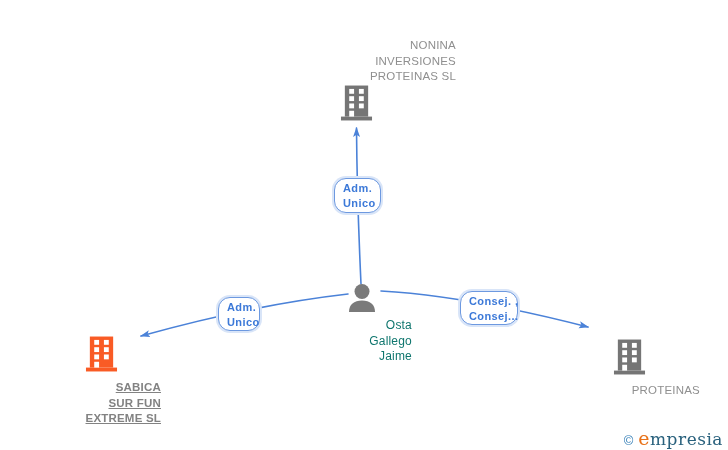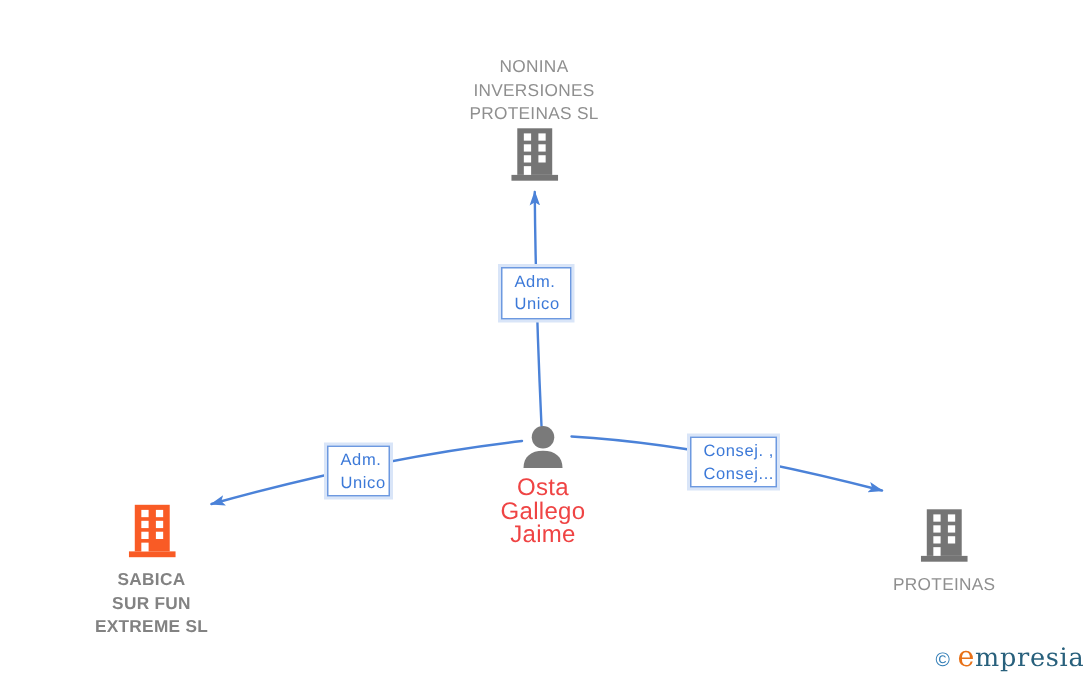--- a/index.html
+++ b/index.html
@@ -3,35 +3,35 @@
 <meta charset="utf-8">
 <style>
   html,body{margin:0;padding:0;background:#fff;}
   .canvas{
     position:relative;width:728px;height:450px;background:#ffffff;overflow:hidden;
     font-family:"Liberation Sans","DejaVu Sans",sans-serif;
   }
   .edges-svg{position:absolute;left:0;top:0;pointer-events:none;}
 
   
-  .node{position:absolute;text-align:center;}
+  .node{position:absolute;text-align:right;}
   .node .icon{display:block;margin:0 auto;}
   .company-name{margin-top:8px;font-size:11.5px;line-height:15.5px;color:#8f8f8f;letter-spacing:.2px;}
-  .company-name.bold{font-weight:bold;color:#828282;}
-  .person-name{margin-top:6px;font-size:16px;line-height:15.5px;color:#ef4444;letter-spacing:.2px;}
+  .company-name.bold{font-weight:bold;color:#828282;text-decoration:underline;}
+  .person-name{margin-top:6px;font-size:12px;line-height:15.5px;color:#0f766e;letter-spacing:.2px;}
 
   .b-gray{fill:#757575;}
   .b-orange{fill:#f95b25;}
   .p-gray{fill:#7a7a7a;}
 
   
   .edge-label{
-    position:absolute;background:#fff;border:1px solid #6d99e0;border-radius:0;
+    position:absolute;background:#fff;border:1px solid #6d99e0;border-radius:12px;
     box-shadow:0 0 0 2px #d9e5f8;color:#3c79d8;font-size:11px;line-height:15px;
-    letter-spacing:.4px;padding:2px 4px 2px 8px;box-sizing:border-box;white-space:nowrap;
+    letter-spacing:.4px;padding:2px 4px 2px 8px;box-sizing:border-box;white-space:nowrap;font-weight:bold;
   }
   .edge-label div{white-space:nowrap;}
   .label-top{left:334px;top:178px;width:47px;height:35px;}
   .label-left{left:218px;top:297px;width:42px;height:34px;}
   .label-right{left:460px;top:291px;width:58px;height:34px;}
 
   
   .watermark{position:absolute;right:5px;top:427px;display:flex;align-items:baseline;gap:5px;}
   .wm-copy{color:#2e7bb5;font-size:13px;}
   .wm-brand{font-family:"DejaVu Serif","Liberation Serif",serif;font-size:17px;color:#28607c;letter-spacing:.5px;}

